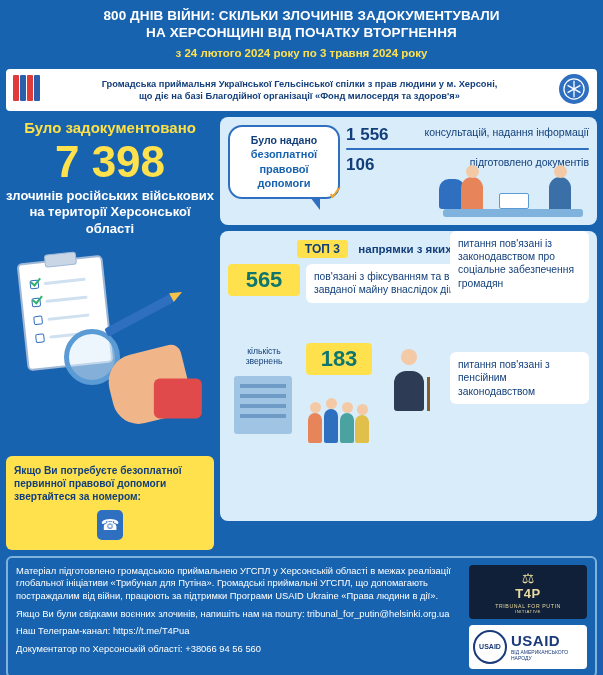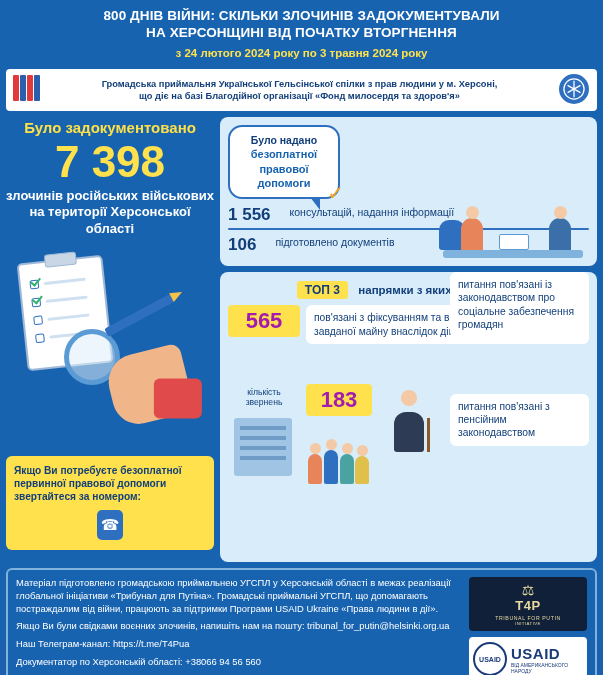--- a/index.html
+++ b/index.html
@@ -126,40 +126,40 @@
     display: flex; align-items: center; gap: 8px; margin-top: 6px; justify-content: center;
   }
   .helpbox .phone-ic {
     width: 26px; height: 30px; background: #2f6fc0; border-radius: 5px;
     display:flex; align-items:center; justify-content:center; color:#fff; font-size: 15px;
   }
   .helpbox .num { font-size: 14px; font-weight: bold; color: #123f7a; font-style: italic; }
 
   
   .card {
-    background: #d9ecfa; border-radius: 8px; padding: 8px; position: relative; flex-direction: column;
+    background: #d9ecfa; border-radius: 8px; padding: 8px; position: relative;
   }
   .card + .card { margin-top: 6px; }
 
   .freelegal { display: flex; gap: 6px; min-height: 108px; }
   .fl-left { width: 112px; }
   .fl-bubble {
     background: #ffffff; border: 2px solid #2f6fc0; border-radius: 14px;
     padding: 7px 6px; text-align: center; position: relative;
   }
   .fl-bubble .b1 { font-size: 10.5px; font-weight: bold; color: #123f7a; line-height: 1.3; }
   .fl-bubble .b2 { font-size: 11px; font-weight: bold; color: #1763b0; line-height: 1.3; }
   .fl-bubble:after {
     content:""; position:absolute; right: 18px; bottom: -13px; width:0; height:0;
     border-top: 13px solid #2f6fc0; border-left: 10px solid transparent;
   }
   .fl-check { position:absolute; right: -6px; bottom: -8px; font-size: 20px; color:#f5a623; }
 
   .fl-right { flex: 1; position: relative; }
-  .statrow { display: flex; align-items: flex-start; gap: 19px; margin-bottom: 3px; }
+  .statrow { display: flex; align-items: flex-start; gap: 19px; margin-bottom: 3px; justify-content: space-between; }
   .statrow .num { font-size: 17px; font-weight: bold; color: #123f7a; white-space: nowrap; }
   .statrow .lbl { font-size: 10.5px; color: #123f7a; line-height: 1.25; padding-top: 1px; }
   .hr-line { height: 2px; background: #2f6fc0; margin: 2px 0 5px; border-radius: 1px; }
 
   .desk-illus {
     position: absolute; right: 2px; bottom: -2px; width: 150px; height: 58px;
   }
   .desk-illus .table {
     position:absolute; left: 6px; bottom: 2px; width: 140px; height: 8px;
     background:#7fb2dd; border-radius:3px;
@@ -197,21 +197,21 @@
     font-size: 12px; padding: 2px 8px; border-radius: 3px;
   }
   .top3 .head .cap {
     display:inline-block; color:#123f7a; font-size: 11.5px; font-weight: bold; margin-left: 6px;
   }
   .reason {
     background: #ffffff; border-radius: 6px; padding: 6px 8px; font-size: 10.3px;
     color:#123f7a; line-height: 1.3;
   }
   .yellownum {
-    background:#ffe14d; color:#a21caf; font-weight:bold; text-align:center;
+    background:#ffe14d; color:#0f766e; font-weight:bold; text-align:center;
     border-radius: 4px; padding: 3px 0; font-size: 22px;
   }
   .vert-label {
     font-size: 8.6px; color:#123f7a; text-align:center; line-height:1.2; margin-top:3px;
   }
 
   .col-wrap { display:flex; gap: 6px; align-items: flex-start; }
   .col1 { width: 72px; }
   .col2 { width: 66px; }
   .col3 { width: 66px; }

